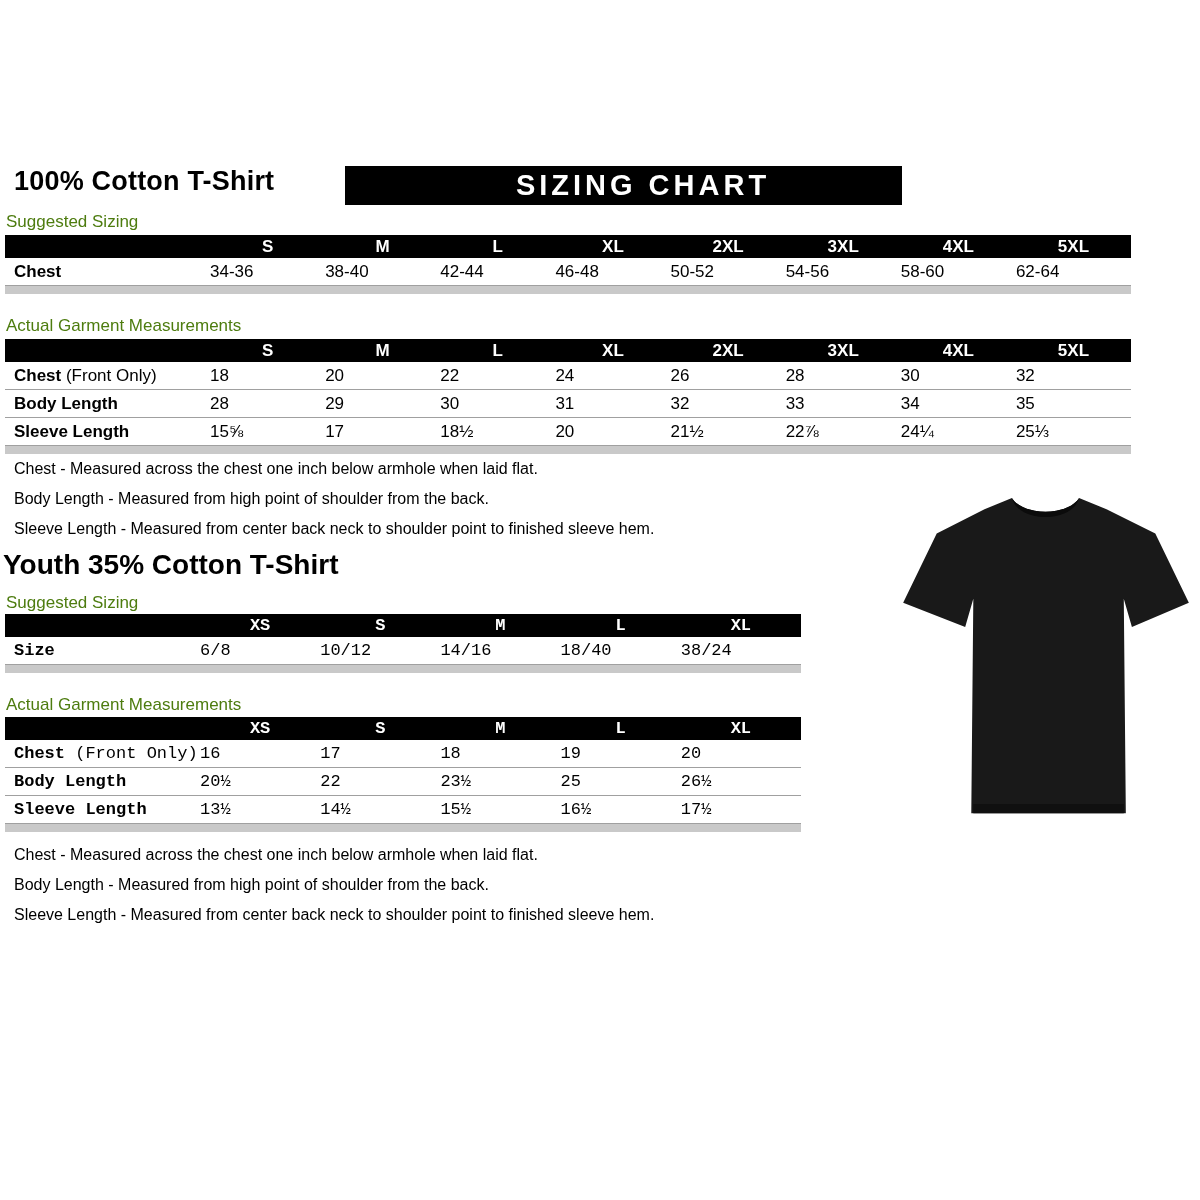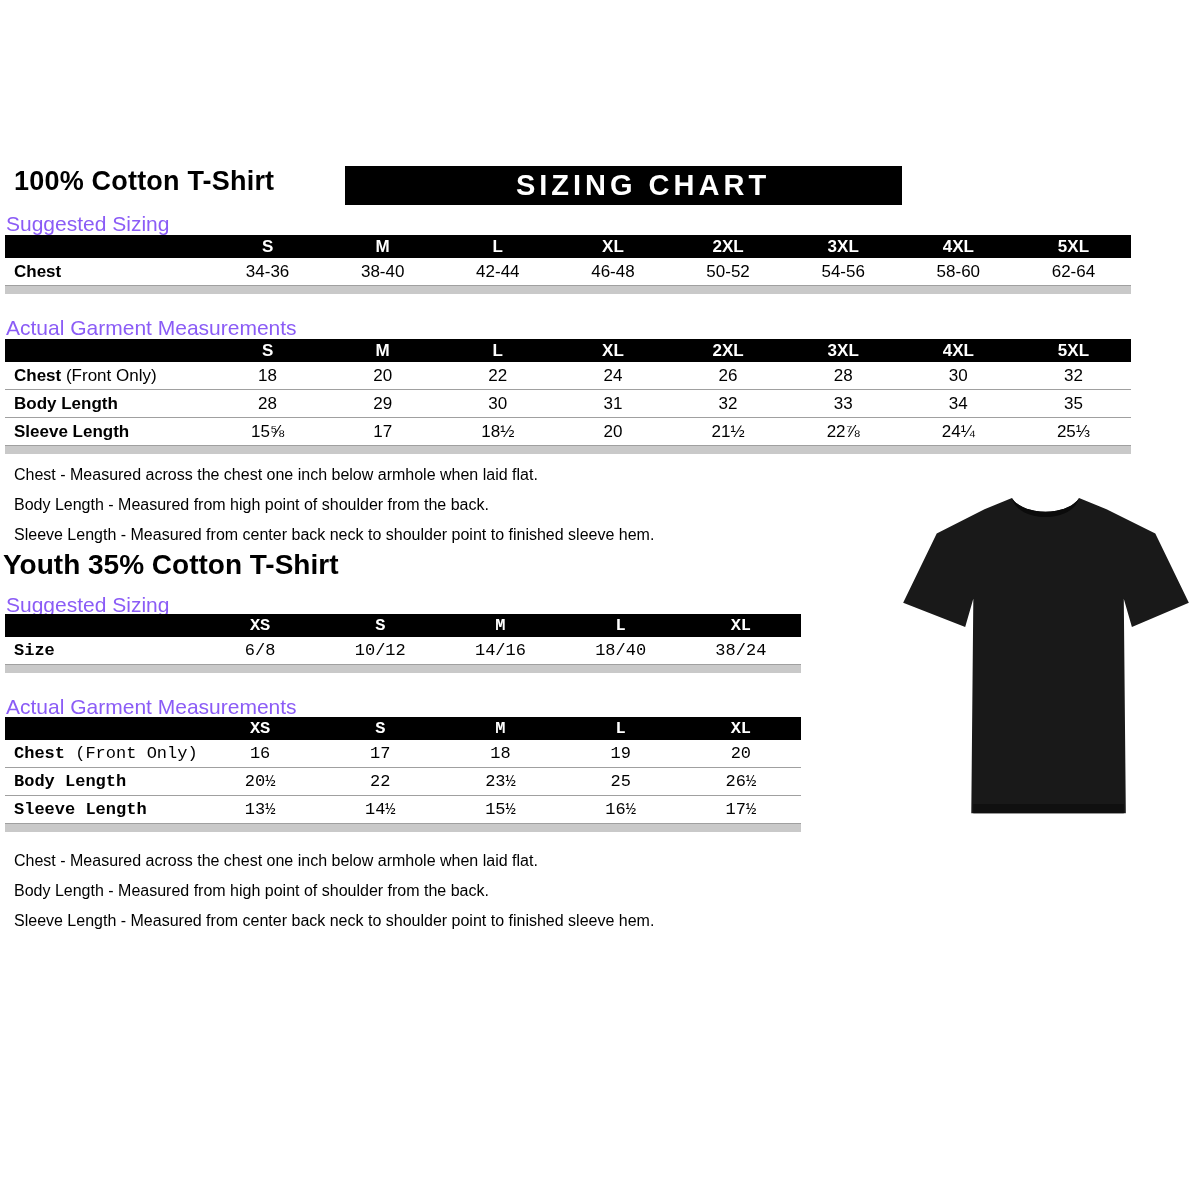--- a/index.html
+++ b/index.html
@@ -18,21 +18,21 @@
   }
   .abs { position: absolute; }
 
   
   #adult-title { left: 14px; top: 166px; font-size: 27px; font-weight: 700; letter-spacing: 0.2px; }
   #banner { left: 345px; top: 166px; width: 557px; height: 39px; background: #000;
             display: flex; align-items: center; justify-content: center; }
   #banner span { color: #fff; font-weight: 700; font-size: 29px; letter-spacing: 4px; margin-left: 39px; }
   #youth-title { left: 3px; top: 549px; font-size: 28px; font-weight: 700; }
 
-  .section-label { font-size: 21px; color: #8b5cf6; }
+  .section-label { font-size: 17px; color: #4d7c0f; }
   #adult-suggested-label { left: 6px; top: 212px; }
   #adult-actual-label    { left: 6px; top: 316px; }
   #youth-suggested-label { left: 6px; top: 593px; }
   #youth-actual-label    { left: 6px; top: 695px; }
 
   
   .tbl-wrap { left: 5px; }
   #adult-suggested-wrap { top: 235px; }
   #adult-actual-wrap    { top: 339px; }
   #youth-suggested-wrap { top: 614px; }
@@ -41,32 +41,32 @@
   table.size-table { border-collapse: collapse; table-layout: fixed; }
   table.adult { width: 1126px; }
   table.youth { width: 796px; font-family: Liberation Mono, monospace; }
   table.size-table thead th {
     background: #000; color: #fff; font-weight: 700; font-size: 17px;
     height: 23px; padding: 0; text-align: center;
   }
   table.adult thead th:first-child { width: 205px; }
   table.youth thead th:first-child { width: 195px; }
   table.size-table tbody td {
-    text-align: center; font-size: 17px; height: 27px; padding: 0;
+    font-size: 17px; height: 27px; padding: 0;
     border-bottom: 1px solid #a0a0a0; background: #fff;
   }
   table.size-table tbody td.label-cell { text-align: left; padding-left: 9px; }
   .lab-bold { font-weight: 700; }
   .lab-suffix { font-weight: 400; }
   .table-footer { height: 8px; background: #c9c9c9; }
   .adult-w { width: 1126px; }
   .youth-w { width: 796px; }
 
   
-  .notes { font-size: 16px; margin-top: 6px; }
+  .notes { font-size: 16px; }
   .notes .note-line { margin-bottom: 13px; line-height: 17px; }
   #adult-notes { left: 14px; top: 460px; }
   #youth-notes { left: 14px; top: 846px; }
 
   
   #tshirt { left: 893px; top: 476px; width: 305px; height: 352px; }
 </style>
 </head>
 <body>
 

